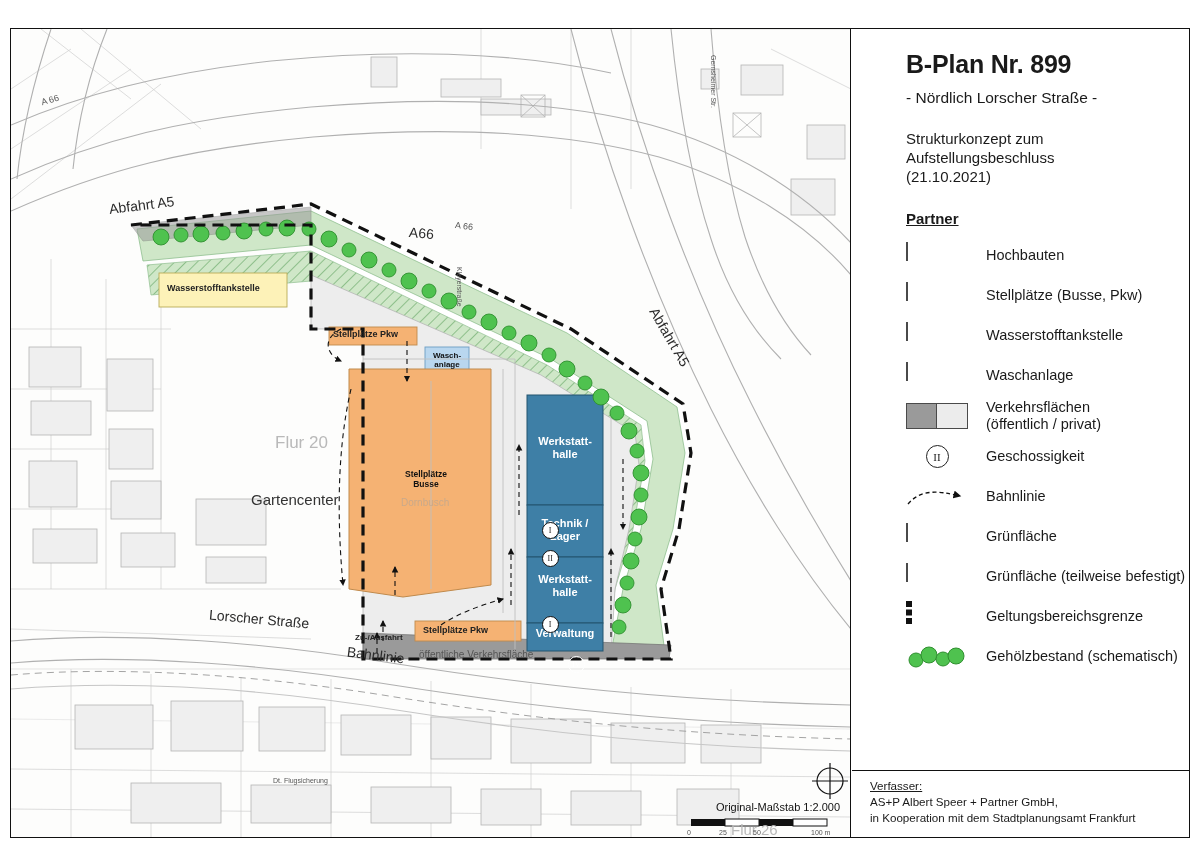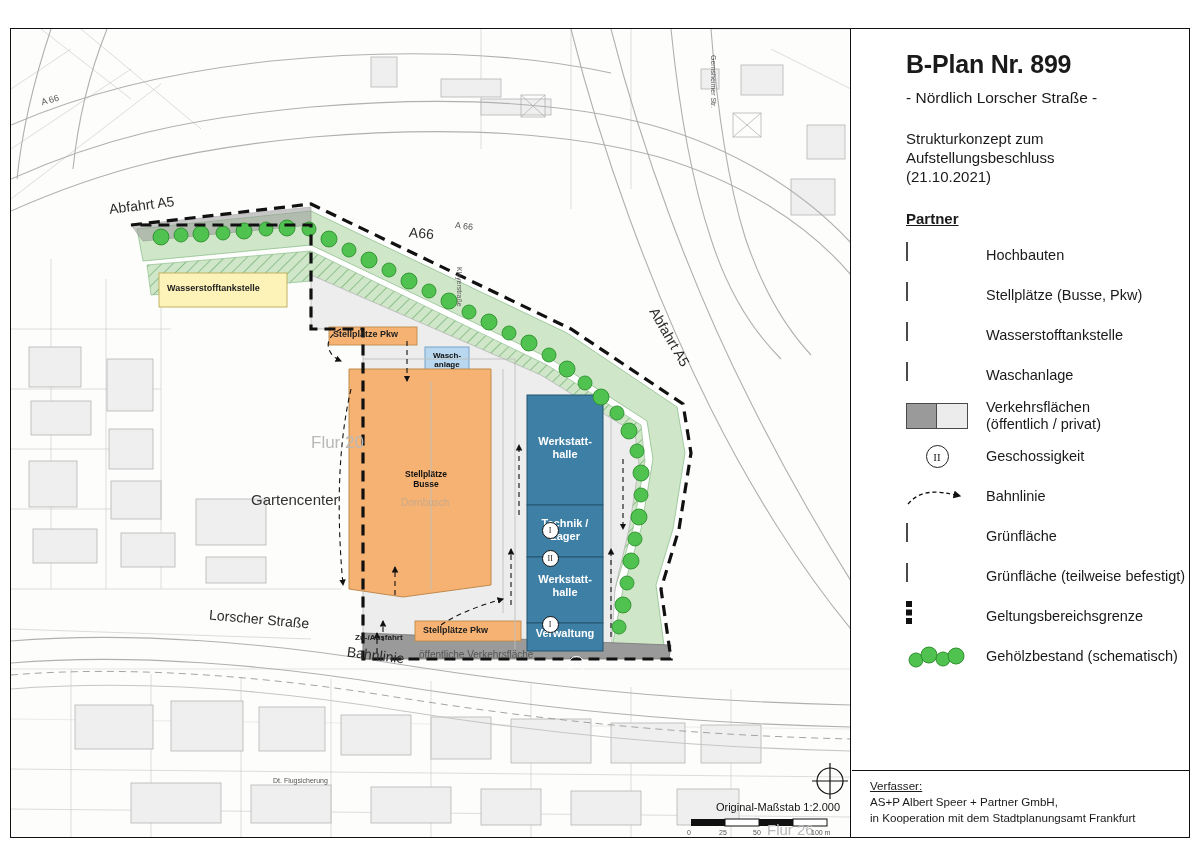--- a/index.html
+++ b/index.html
@@ -167,21 +167,20 @@
     white-space: pre;
     pointer-events: none;
   }
   .lbl-street {
     font-size: 14px;
     color: #2b2b2b;
   }
   .lbl-flur {
     font-size: 17px;
     color: #b9b9b9;
-    margin-left: 36px;
   }
   .lbl-small {
     font-size: 9px;
     color: #222;
   }
   .lbl-tiny {
     font-size: 7px;
     color: #555;
   }
   .lbl-bldg {

